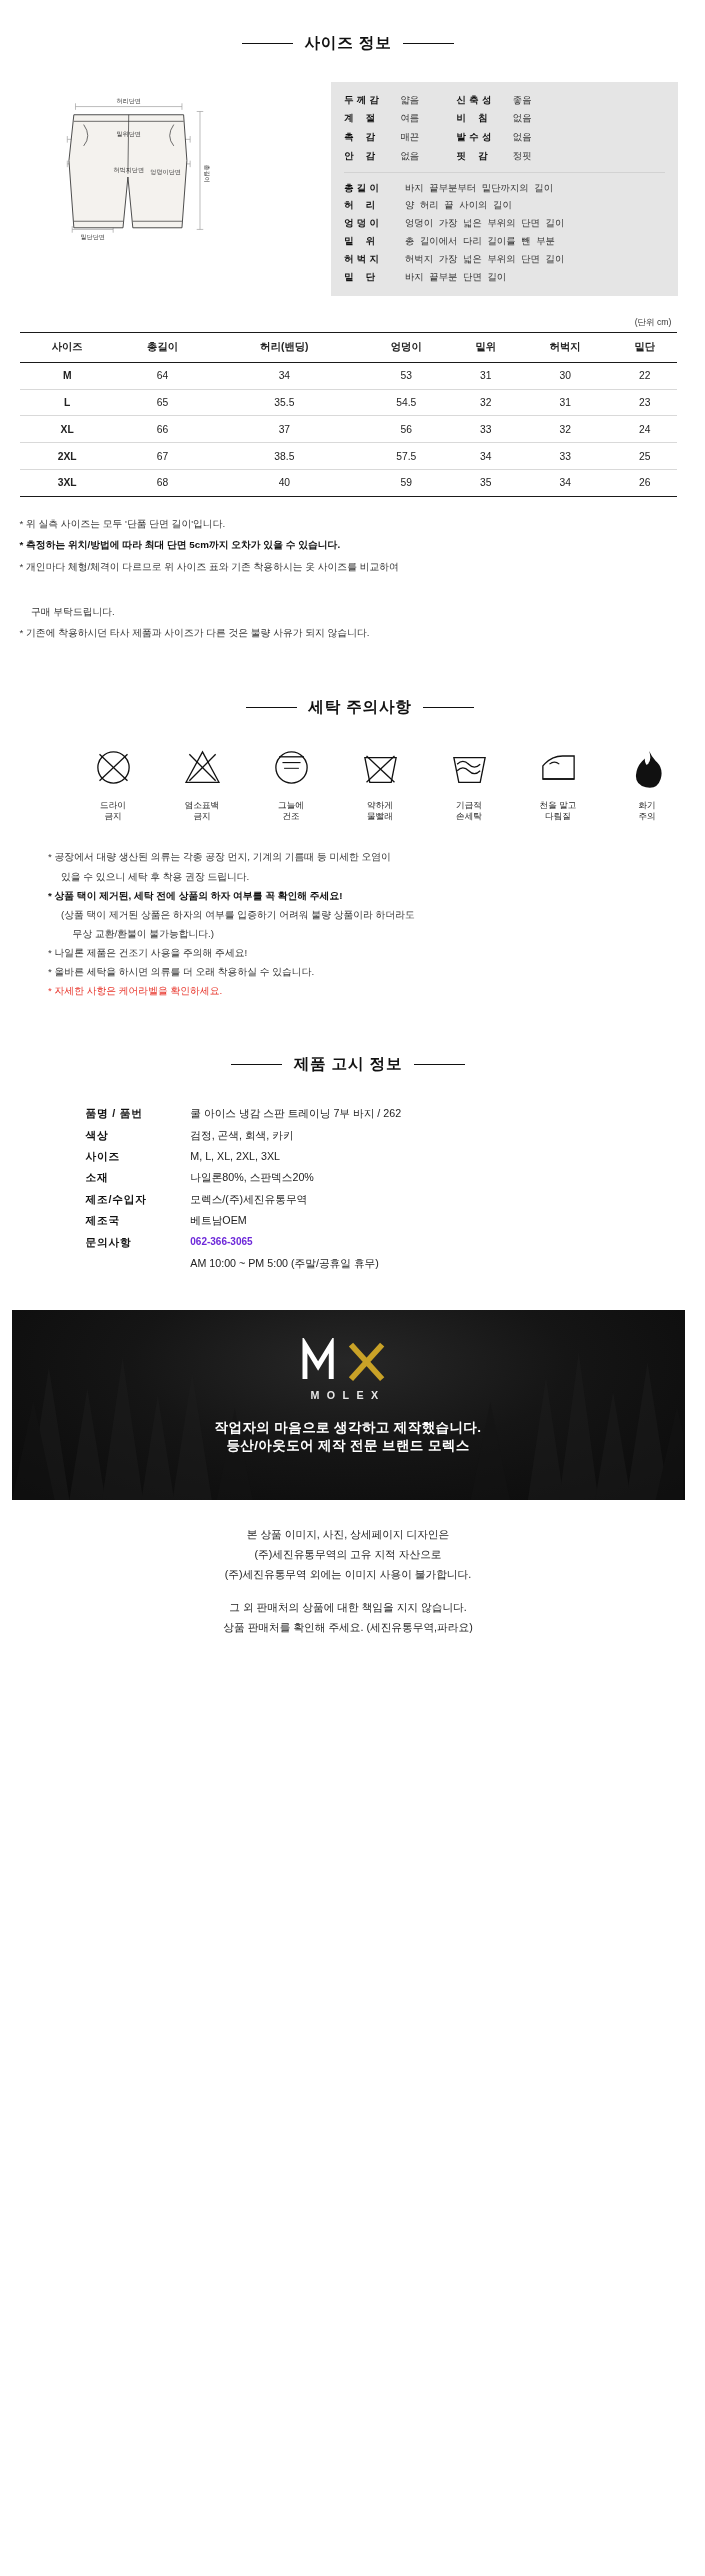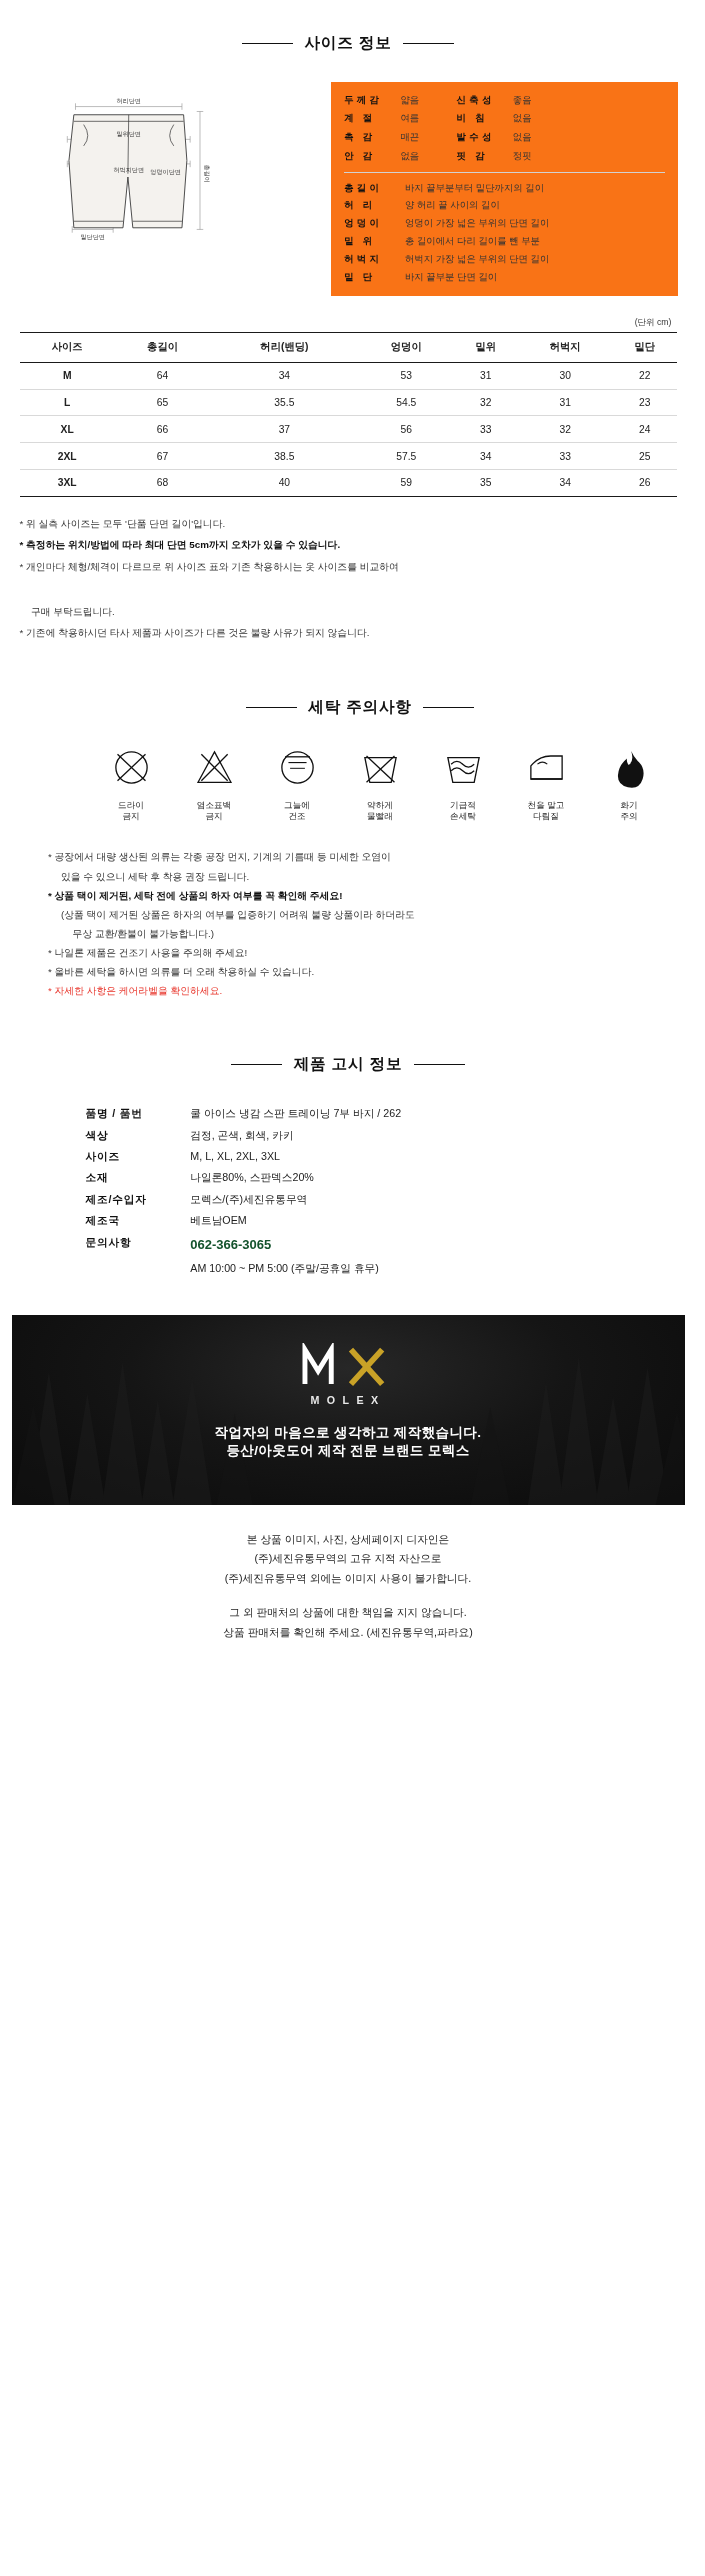--- a/index.html
+++ b/index.html
@@ -53,23 +53,24 @@
   .pants-wrap {
     width: 305px;
     position: relative;
     height: 164px;
   }
   .pants-svg { display: block; }
 
   
   .attr-panel {
     flex: 1;
-    background: #f97316;
+    background: #e5e5e5;
     padding: 11.5px 13px 11.5px 13px;
     font-size: 9.4px;
+    font-family: Liberation Mono, monospace;
   }
   .attr-grid {
     display: grid;
     grid-template-columns: 48px 48px 48px 48px;
     column-gap: 8.2px;
     row-gap: 5.7px;
     margin-bottom: 9.8px;
   }
   .attr-key {
     font-weight: bold;
@@ -145,21 +146,21 @@
   }
   .notes p { margin: 0 0 3.3px 0; }
   .notes .bold { font-weight: bold; color: #111; }
   .notes .indent { padding-left: 11.5px; display: block; margin-top: 27px; }
 
   
   .wash-block { padding-top: 51px; margin-left: 24px; }
   .wash-icons {
     display: flex;
     justify-content: center;
-    gap: 22px;
+    gap: 28px;
     margin-top: 28px;
     padding-left: 40px;
   }
   .wash-item {
     width: 61px;
     text-align: center;
   }
   .wash-item .cap {
     margin-top: 8.2px;
     font-size: 8.6px;
@@ -193,23 +194,23 @@
     line-height: 2.0;
   }
   .notice-key {
     font-weight: bold;
     color: #111;
     letter-spacing: 0.8px;
     white-space: nowrap;
   }
   .notice-val { color: #222; }
   .notice-val.red {
-    color: #14532d;
-    font-weight: bold;
-    font-size: 13px;
+    color: #6d28d9;
+    font-weight: bold;
+    font-size: 10px;
   }
 
   
   .brand {
     width: 673px;
     height: 190px;
     margin: 36px auto 0 auto;
     background:
       radial-gradient(ellipse at 50% 28%, #272727 0%, #151515 46%, #0a0a0a 100%);
     position: relative;

